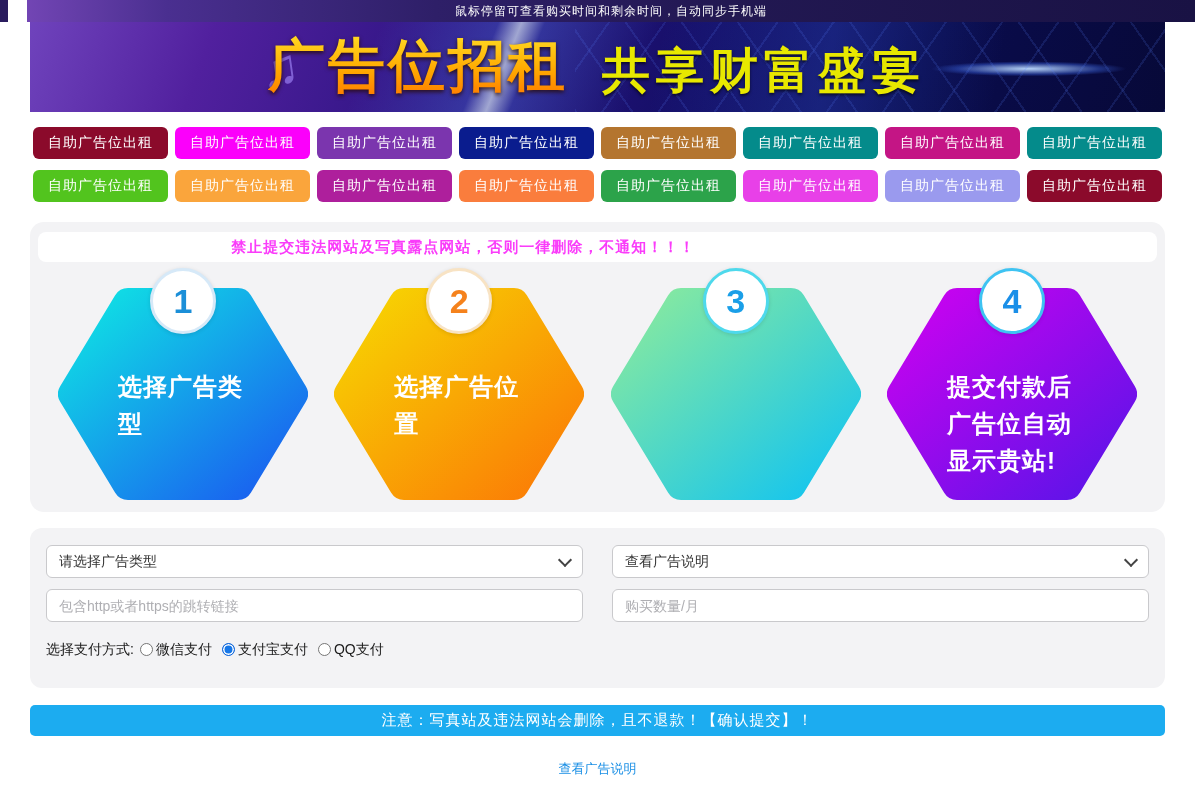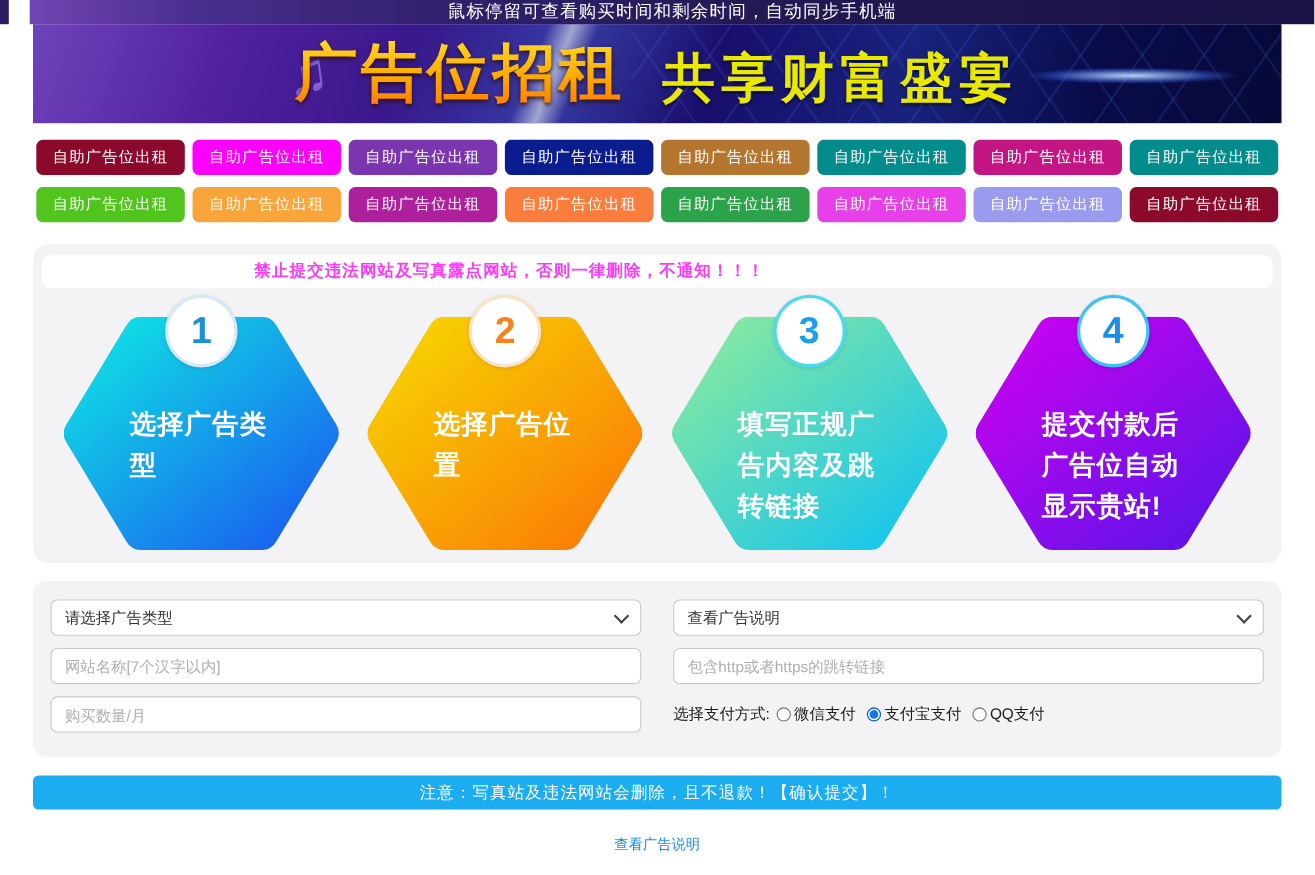--- a/index.html
+++ b/index.html
@@ -6,21 +6,21 @@
   body{
     width:1195px;height:795px;position:relative;overflow:hidden;
     background:#ffffff;
     font-family:"Liberation Sans","DejaVu Sans",sans-serif;
   }
   
   .corner-chip{position:absolute;left:0;top:0;width:8px;height:22px;background:#2a1c5e;}
   .topbar{
     position:absolute;left:27px;top:0;width:1168px;height:22px;
     background:linear-gradient(90deg,#7245b4 0%,#4a2f90 12%,#2e1f68 35%,#221852 60%,#191244 100%);
-    color:#fff;font-size:16px;line-height:22px;text-align:center;letter-spacing:1px;
+    color:#fff;font-size:12px;line-height:22px;text-align:center;letter-spacing:1px;
   }
   
   .banner{
     position:absolute;left:30px;top:22px;width:1135px;height:90px;overflow:hidden;
     background:linear-gradient(110deg,#6f43bc 0%,#51209e 16%,#2f1584 36%,#150f68 58%,#0a0c4e 78%,#070938 100%);
   }
   .banner-beams{
     position:absolute;inset:0;
     background:
       radial-gradient(ellipse 130px 10px at 88% 52%, rgba(190,220,255,.95), rgba(70,120,255,.35) 55%, transparent 75%),
@@ -185,21 +185,20 @@
       <svg class="hex-svg" viewBox="0 0 250 212">
         <defs>
             <linearGradient id="hg2" x1="0" y1="0" x2="1" y2="1">
           <stop offset="0" stop-color="#8aea9e"></stop>
           <stop offset="1" stop-color="#12c4f0"></stop>
         </linearGradient>
           </defs>
         <polygon points="15,106 70,15 180,15 235,106 180,197 70,197" fill="url(#hg2)" stroke="url(#hg2)" stroke-width="30" stroke-linejoin="round"></polygon>
       </svg>
       <div class="hex-circle" style="color: rgb(26, 159, 232); border-color: rgb(78, 217, 236);">3</div>
-      <div class="hex-text">填写正规广告内容及跳转链接</div>
     </div>
 
     <div class="hex-step">
       <svg class="hex-svg" viewBox="0 0 250 212">
         <defs>
             <linearGradient id="hg3" x1="0" y1="0" x2="1" y2="1">
           <stop offset="0" stop-color="#cb02f0"></stop>
           <stop offset="1" stop-color="#5a14e8"></stop>
         </linearGradient>
           </defs>
@@ -215,21 +214,20 @@
 <div class="form-card">
   <div class="sel">
     <span>请选择广告类型</span>
     <span class="chev"></span>
   </div>
   <div class="sel">
     <span>查看广告说明</span>
     <span class="chev"></span>
   </div>
 
-  <input class="inp" type="text" placeholder="网站名称[7个汉字以内]" style="">
   <input class="inp" type="text" placeholder="包含http或者https的跳转链接" style="">
 
   <input class="inp" type="text" placeholder="购买数量/月" style="">
   <div class="pay-row">
     <span class="pay-label">选择支付方式:</span>
     <span class="pay-opt">
       <span class="radio"></span>
       <span>微信支付</span>
     </span>
     <span class="pay-opt">

